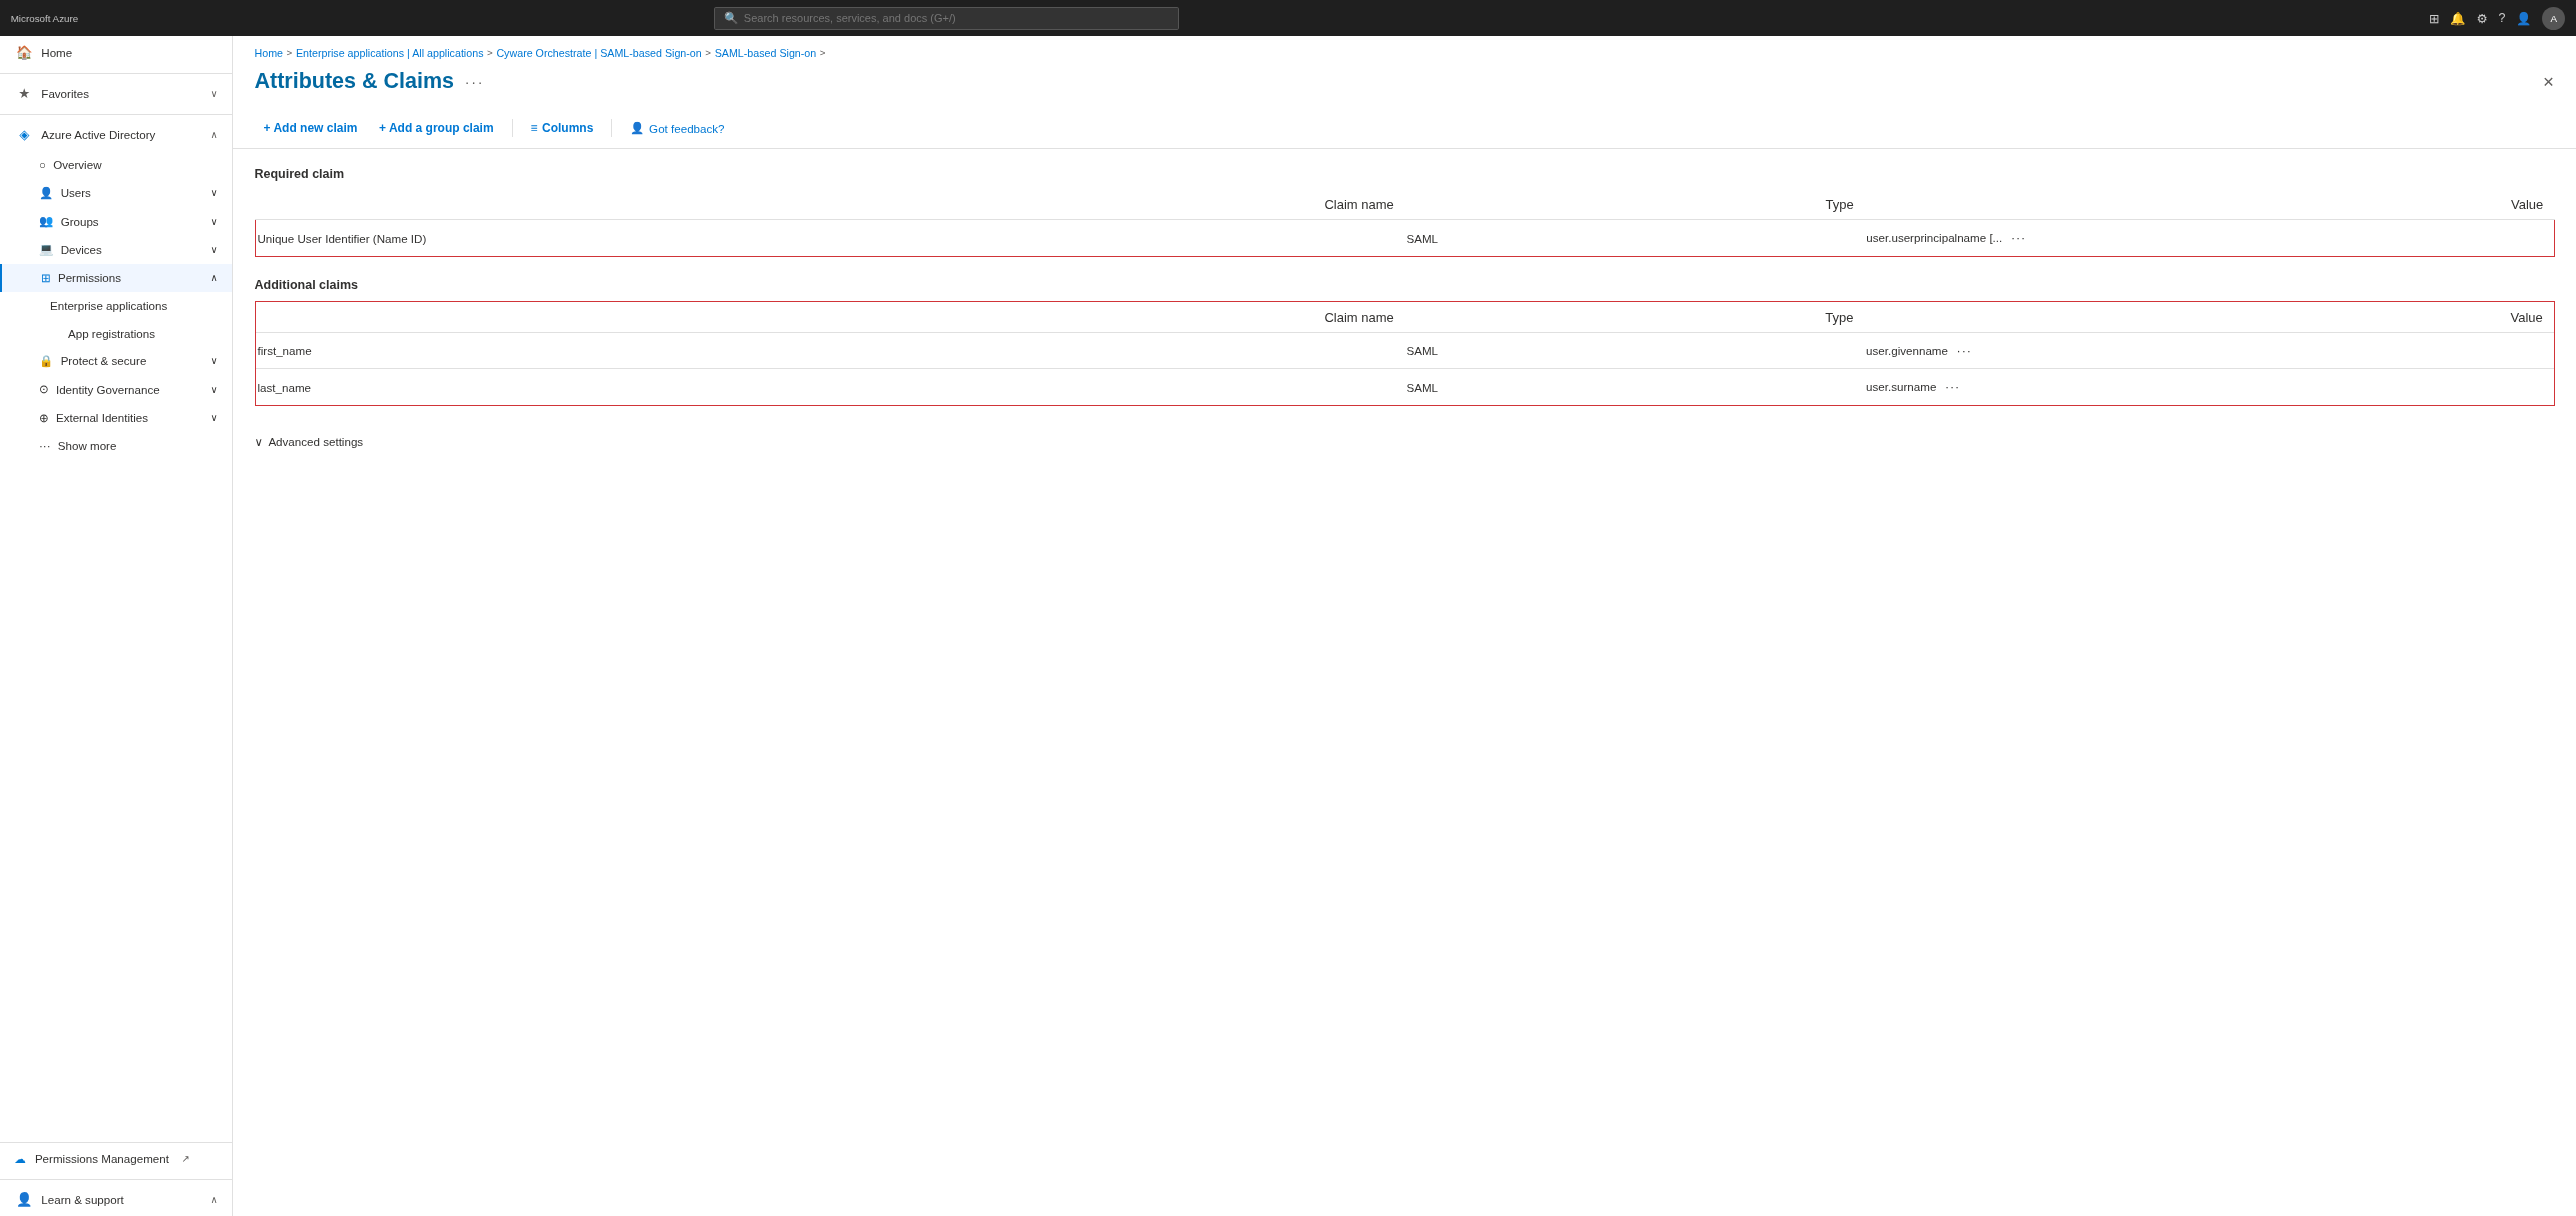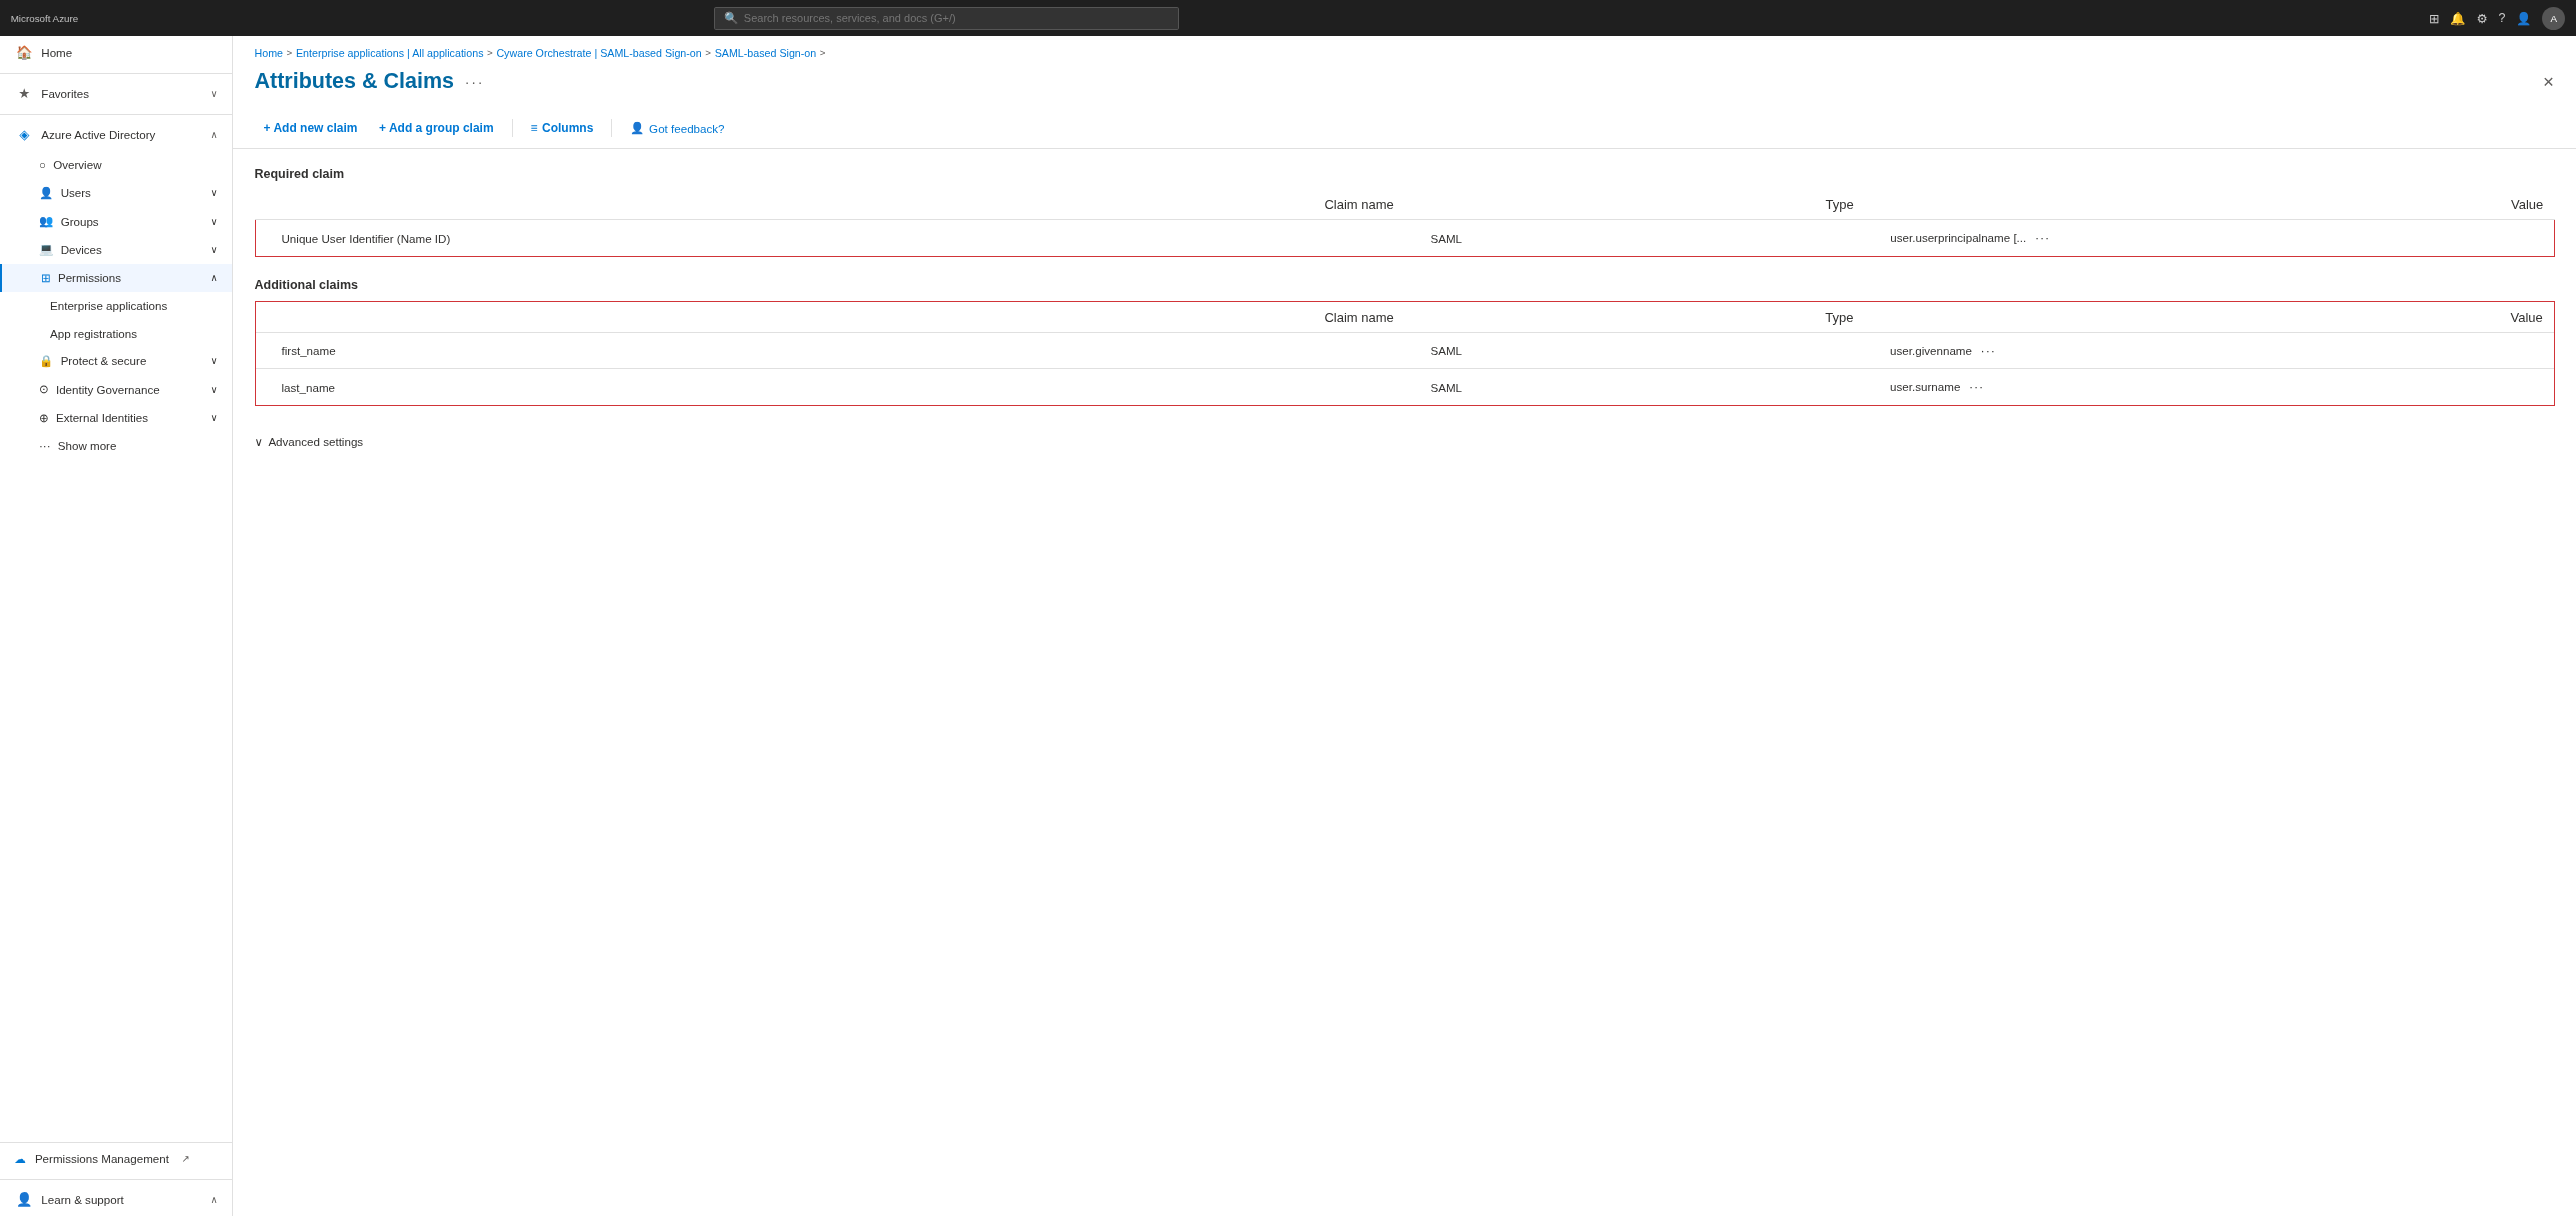--- a/index.html
+++ b/index.html
@@ -221,21 +221,21 @@
     }
     .claims-table th {
       text-align: right;
       font-weight: 400;
       font-size: 13px;
       color: #323130;
       padding: 7.2px 10.7px;
       border-bottom: 0.9px solid #e0e0e0;
     }
     .claims-table td {
-      padding: 9px 26px;
+      padding: 9px 2px;
       font-size: 11.6px;
       color: #323130;
     }
     .claims-table .col-name { width: 50%; }
     .claims-table .col-type { width: 20%; }
     .claims-table .col-value { width: 30%; }
 
     
     .required-row td {
       border-top: 0.9px solid #d13438;
@@ -363,21 +363,21 @@
     <div class="sidebar-sub-item active" style="border-left:2.7px solid #0078d4; background:#f0f6ff;">
       <span class="icon" style="margin-right:7.2px; color:#0078d4;">⊞</span>
       <span>Permissions</span>
       <span class="chevron" style="margin-left:auto;font-size:9.8px;">∧</span>
     </div>
 
     <div class="sidebar-sub-item" style="padding-left:50px;">
       <span>Enterprise applications</span>
     </div>
 
-    <div class="sidebar-sub-item" style="padding-left:50px;text-align:right;">
+    <div class="sidebar-sub-item" style="padding-left:68px;text-align:right;">
       <span>App registrations</span>
     </div>
 
     <div class="sidebar-sub-item">
       <span class="icon" style="margin-right:7.2px;">🔒</span>
       <span>Protect &amp; secure</span>
       <span class="chevron" style="margin-left:auto;font-size:9.8px;">∨</span>
     </div>
 
     <div class="sidebar-sub-item">

